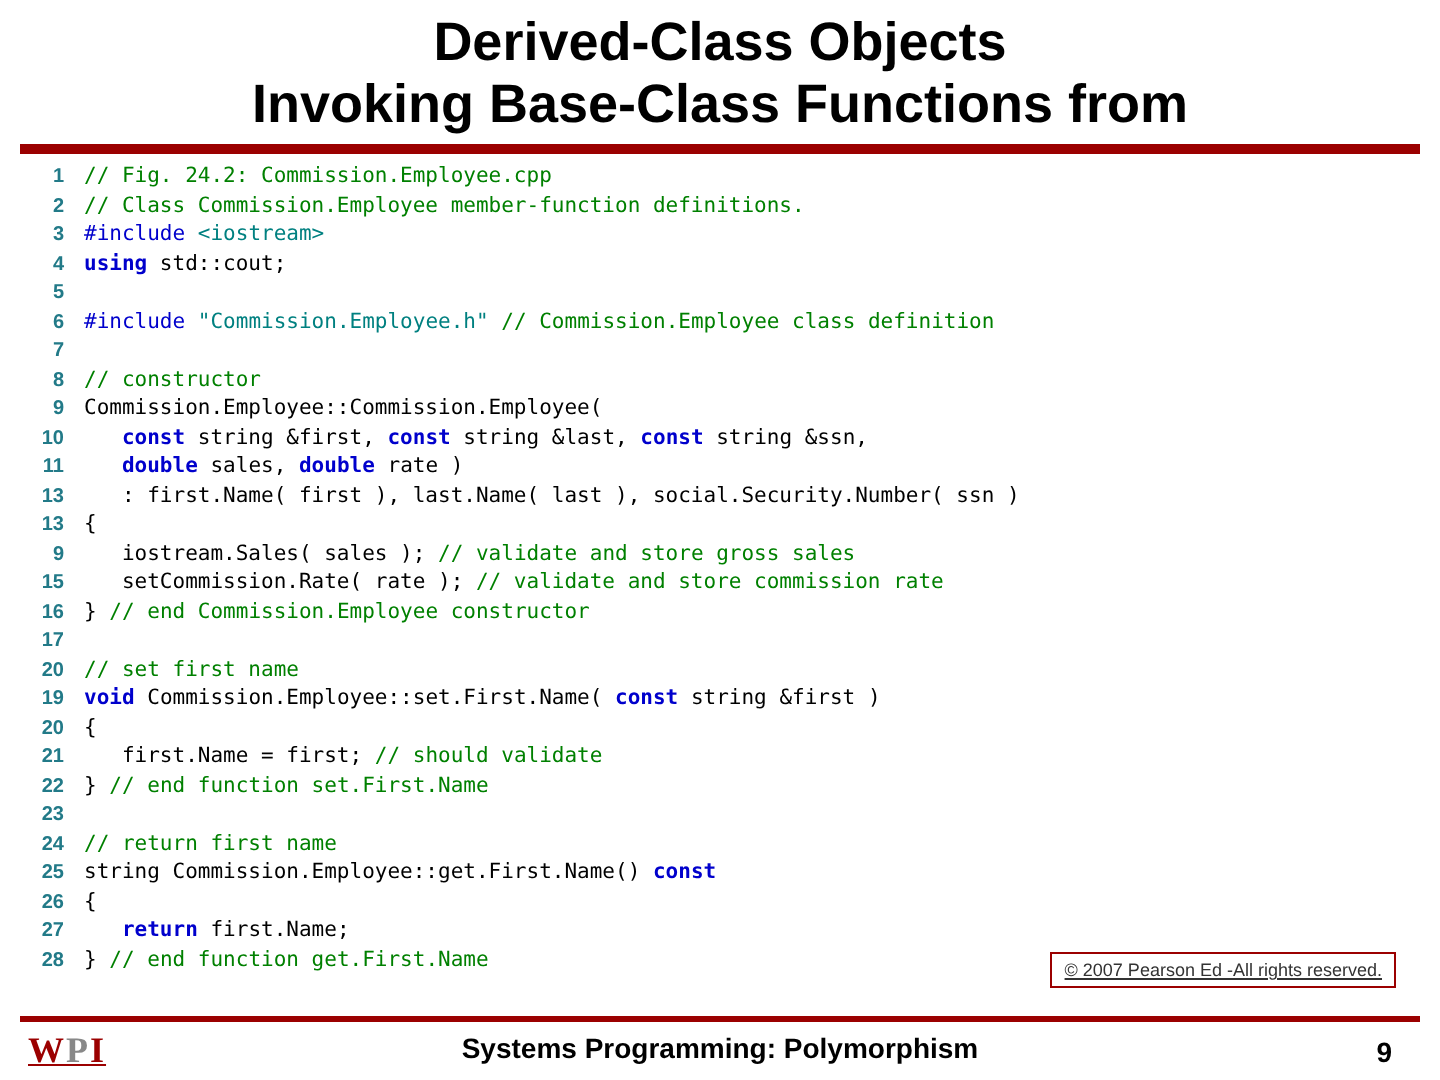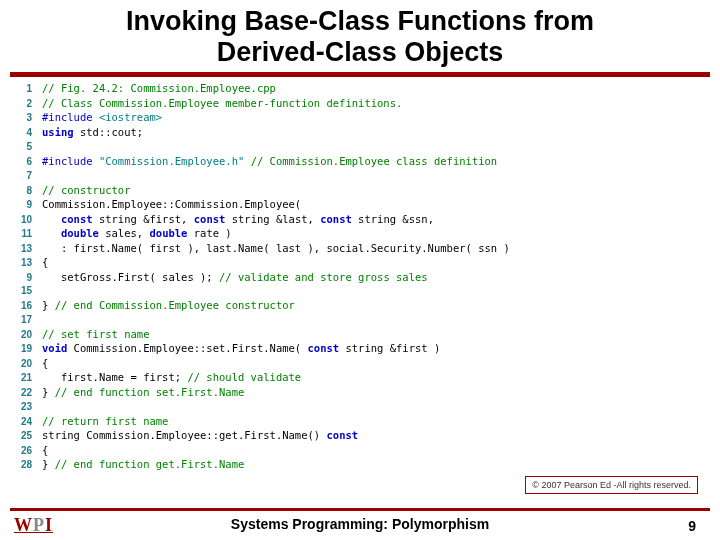--- a/index.html
+++ b/index.html
@@ -59,20 +59,21 @@
   .copyright {
     position: absolute;
     right: 22px;
     bottom: 46px;
     border: 1px solid #9b0000;
     background: #fff;
     font-family: Arial, sans-serif;
     font-size: 9px;
     padding: 3px 6px;
     color: #333;
+    text-decoration: underline;
   }
   .footer {
     position: absolute;
     left: 0; right: 0; bottom: 0;
     height: 32px;
     display: flex;
     align-items: center;
   }
   .footer-border {
     position: absolute;
@@ -109,52 +110,53 @@
     font-weight: bold;
     color: #000;
   }
 </style>
 </head>
 <body>
 
 <div class="slide">
 
   <div class="title">
+    <div>Derived-Class Objects</div>
     <div>Invoking Base-Class Functions from</div>
-    <div>Derived-Class Objects</div>
   </div>
   <div class="title-underline"></div>
 
   <div class="code-area" id="code-area">
       <div class="code-line"><span class="lineno">1</span><span><span class="tok-comment">// Fig. 24.2: Commission.Employee.cpp</span></span></div>
       <div class="code-line"><span class="lineno">2</span><span><span class="tok-comment">// Class Commission.Employee member-function definitions.</span></span></div>
       <div class="code-line"><span class="lineno">3</span><span><span class="tok-preproc">#include </span><span class="tok-string">&lt;iostream&gt;</span></span></div>
       <div class="code-line"><span class="lineno">4</span><span><span class="tok-keyword">using</span><span class="tok-plain"> std::cout;</span></span></div>
       <div class="code-line"><span class="lineno">5</span><span>&nbsp;</span></div>
       <div class="code-line"><span class="lineno">6</span><span><span class="tok-preproc">#include </span><span class="tok-string">"Commission.Employee.h"</span><span class="tok-plain"> </span><span class="tok-comment">// Commission.Employee class definition</span></span></div>
       <div class="code-line"><span class="lineno">7</span><span>&nbsp;</span></div>
       <div class="code-line"><span class="lineno">8</span><span><span class="tok-comment">// constructor</span></span></div>
       <div class="code-line"><span class="lineno">9</span><span><span class="tok-plain">Commission.Employee::Commission.Employee(</span></span></div>
       <div class="code-line"><span class="lineno">10</span><span><span class="tok-plain">   </span><span class="tok-keyword">const</span><span class="tok-plain"> string &amp;first, </span><span class="tok-keyword">const</span><span class="tok-plain"> string &amp;last, </span><span class="tok-keyword">const</span><span class="tok-plain"> string &amp;ssn,</span></span></div>
       <div class="code-line"><span class="lineno">11</span><span><span class="tok-plain">   </span><span class="tok-keyword">double</span><span class="tok-plain"> sales, </span><span class="tok-keyword">double</span><span class="tok-plain"> rate )</span></span></div>
       <div class="code-line"><span class="lineno">13</span><span><span class="tok-plain">   : first.Name( first ), last.Name( last ), social.Security.Number( ssn )</span></span></div>
       <div class="code-line"><span class="lineno">13</span><span><span class="tok-plain">{</span></span></div>
-      <div class="code-line"><span class="lineno">9</span><span><span class="tok-plain">   setGross.First( sales ); </span><span class="tok-comment">// validate and store gross sales</span></span></div>
-      <div class="code-line"><span class="lineno">15</span></div>
+      <div class="code-line"><span class="lineno">9</span><span><span class="tok-plain">   iostream.Sales( sales ); </span><span class="tok-comment">// validate and store gross sales</span></span></div>
+      <div class="code-line"><span class="lineno">15</span><span><span class="tok-plain">   setCommission.Rate( rate ); </span><span class="tok-comment">// validate and store commission rate</span></span></div>
       <div class="code-line"><span class="lineno">16</span><span><span class="tok-plain">} </span><span class="tok-comment">// end Commission.Employee constructor</span></span></div>
       <div class="code-line"><span class="lineno">17</span><span>&nbsp;</span></div>
       <div class="code-line"><span class="lineno">20</span><span><span class="tok-comment">// set first name</span></span></div>
       <div class="code-line"><span class="lineno">19</span><span><span class="tok-keyword">void</span><span class="tok-plain"> Commission.Employee::set.First.Name( </span><span class="tok-keyword">const</span><span class="tok-plain"> string &amp;first )</span></span></div>
       <div class="code-line"><span class="lineno">20</span><span><span class="tok-plain">{</span></span></div>
       <div class="code-line"><span class="lineno">21</span><span><span class="tok-plain">   first.Name = first; </span><span class="tok-comment">// should validate</span></span></div>
       <div class="code-line"><span class="lineno">22</span><span><span class="tok-plain">} </span><span class="tok-comment">// end function set.First.Name</span></span></div>
       <div class="code-line"><span class="lineno">23</span><span>&nbsp;</span></div>
       <div class="code-line"><span class="lineno">24</span><span><span class="tok-comment">// return first name</span></span></div>
       <div class="code-line"><span class="lineno">25</span><span><span class="tok-plain">string Commission.Employee::get.First.Name() </span><span class="tok-keyword">const</span></span></div>
       <div class="code-line"><span class="lineno">26</span><span><span class="tok-plain">{</span></span></div>
+      <div class="code-line"><span class="lineno">27</span><span><span class="tok-plain">   </span><span class="tok-keyword">return</span><span class="tok-plain"> first.Name;</span></span></div>
       <div class="code-line"><span class="lineno">28</span><span><span class="tok-plain">} </span><span class="tok-comment">// end function get.First.Name</span></span></div>
     </div>
 
   <div class="copyright">© 2007 Pearson Ed -All rights reserved.</div>
 
   <div class="footer">
     <div class="footer-border"></div>
     <div class="logo">
       <span>W</span><span class="grey">P</span><span>I</span>
     </div>

